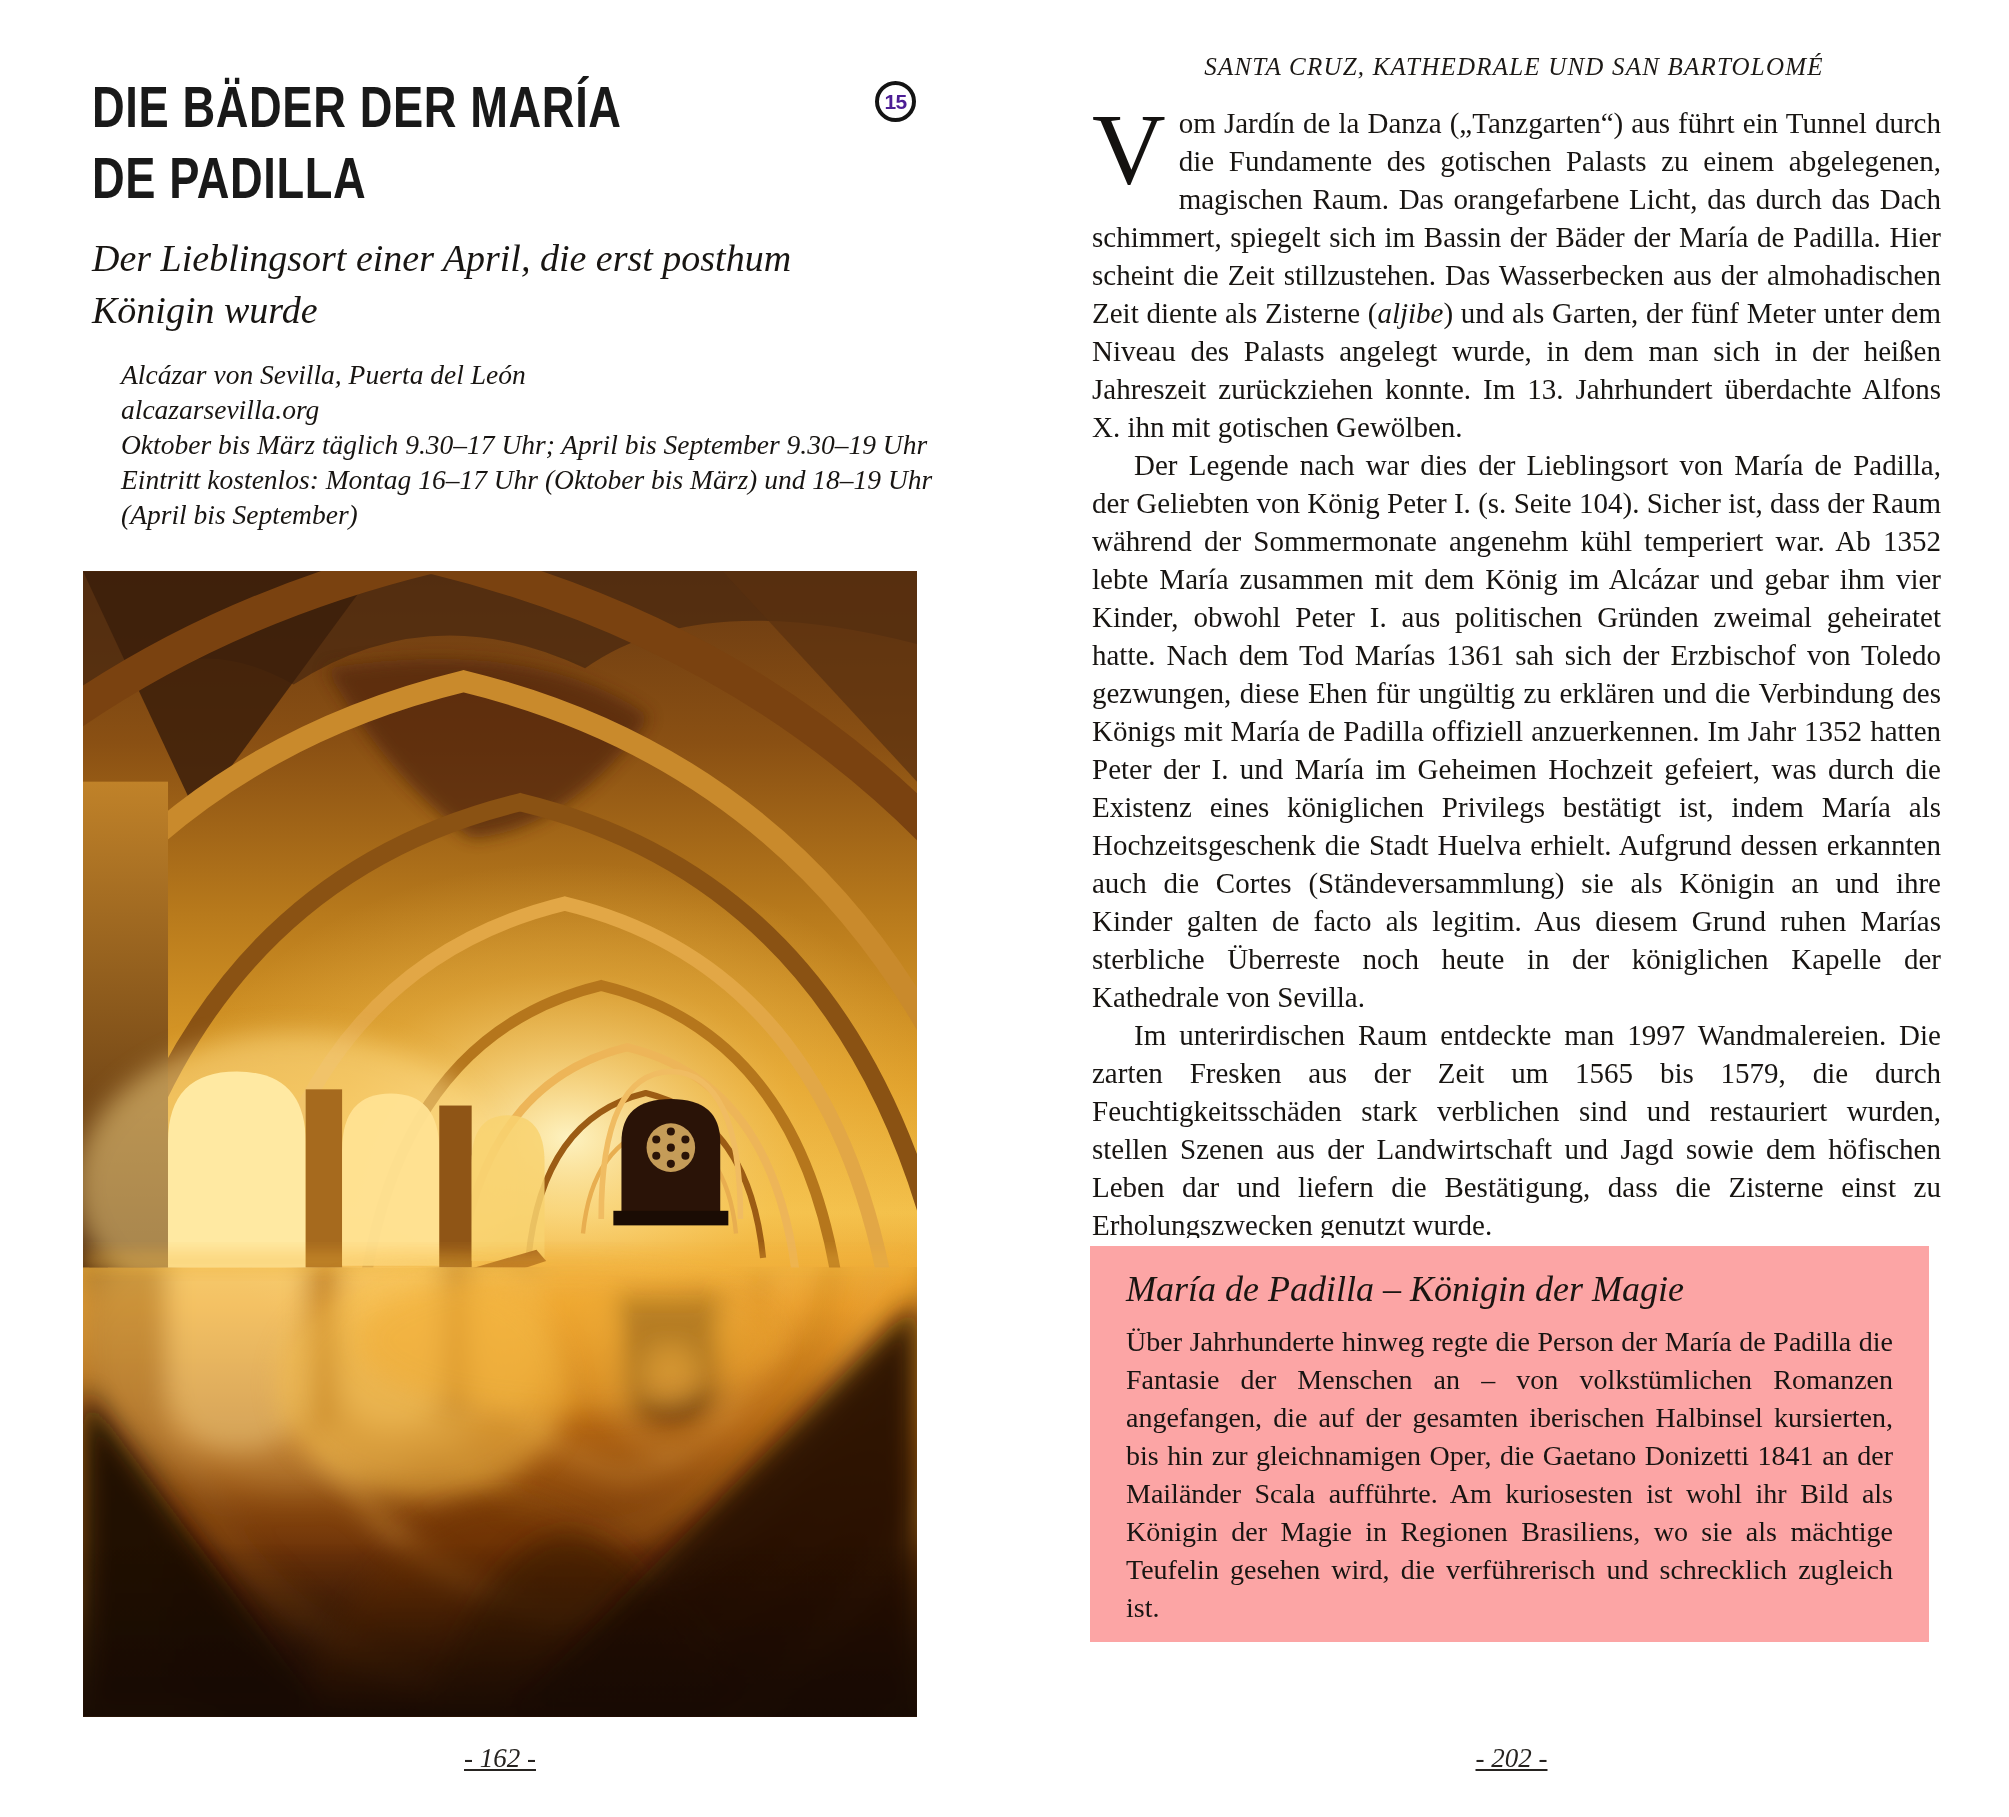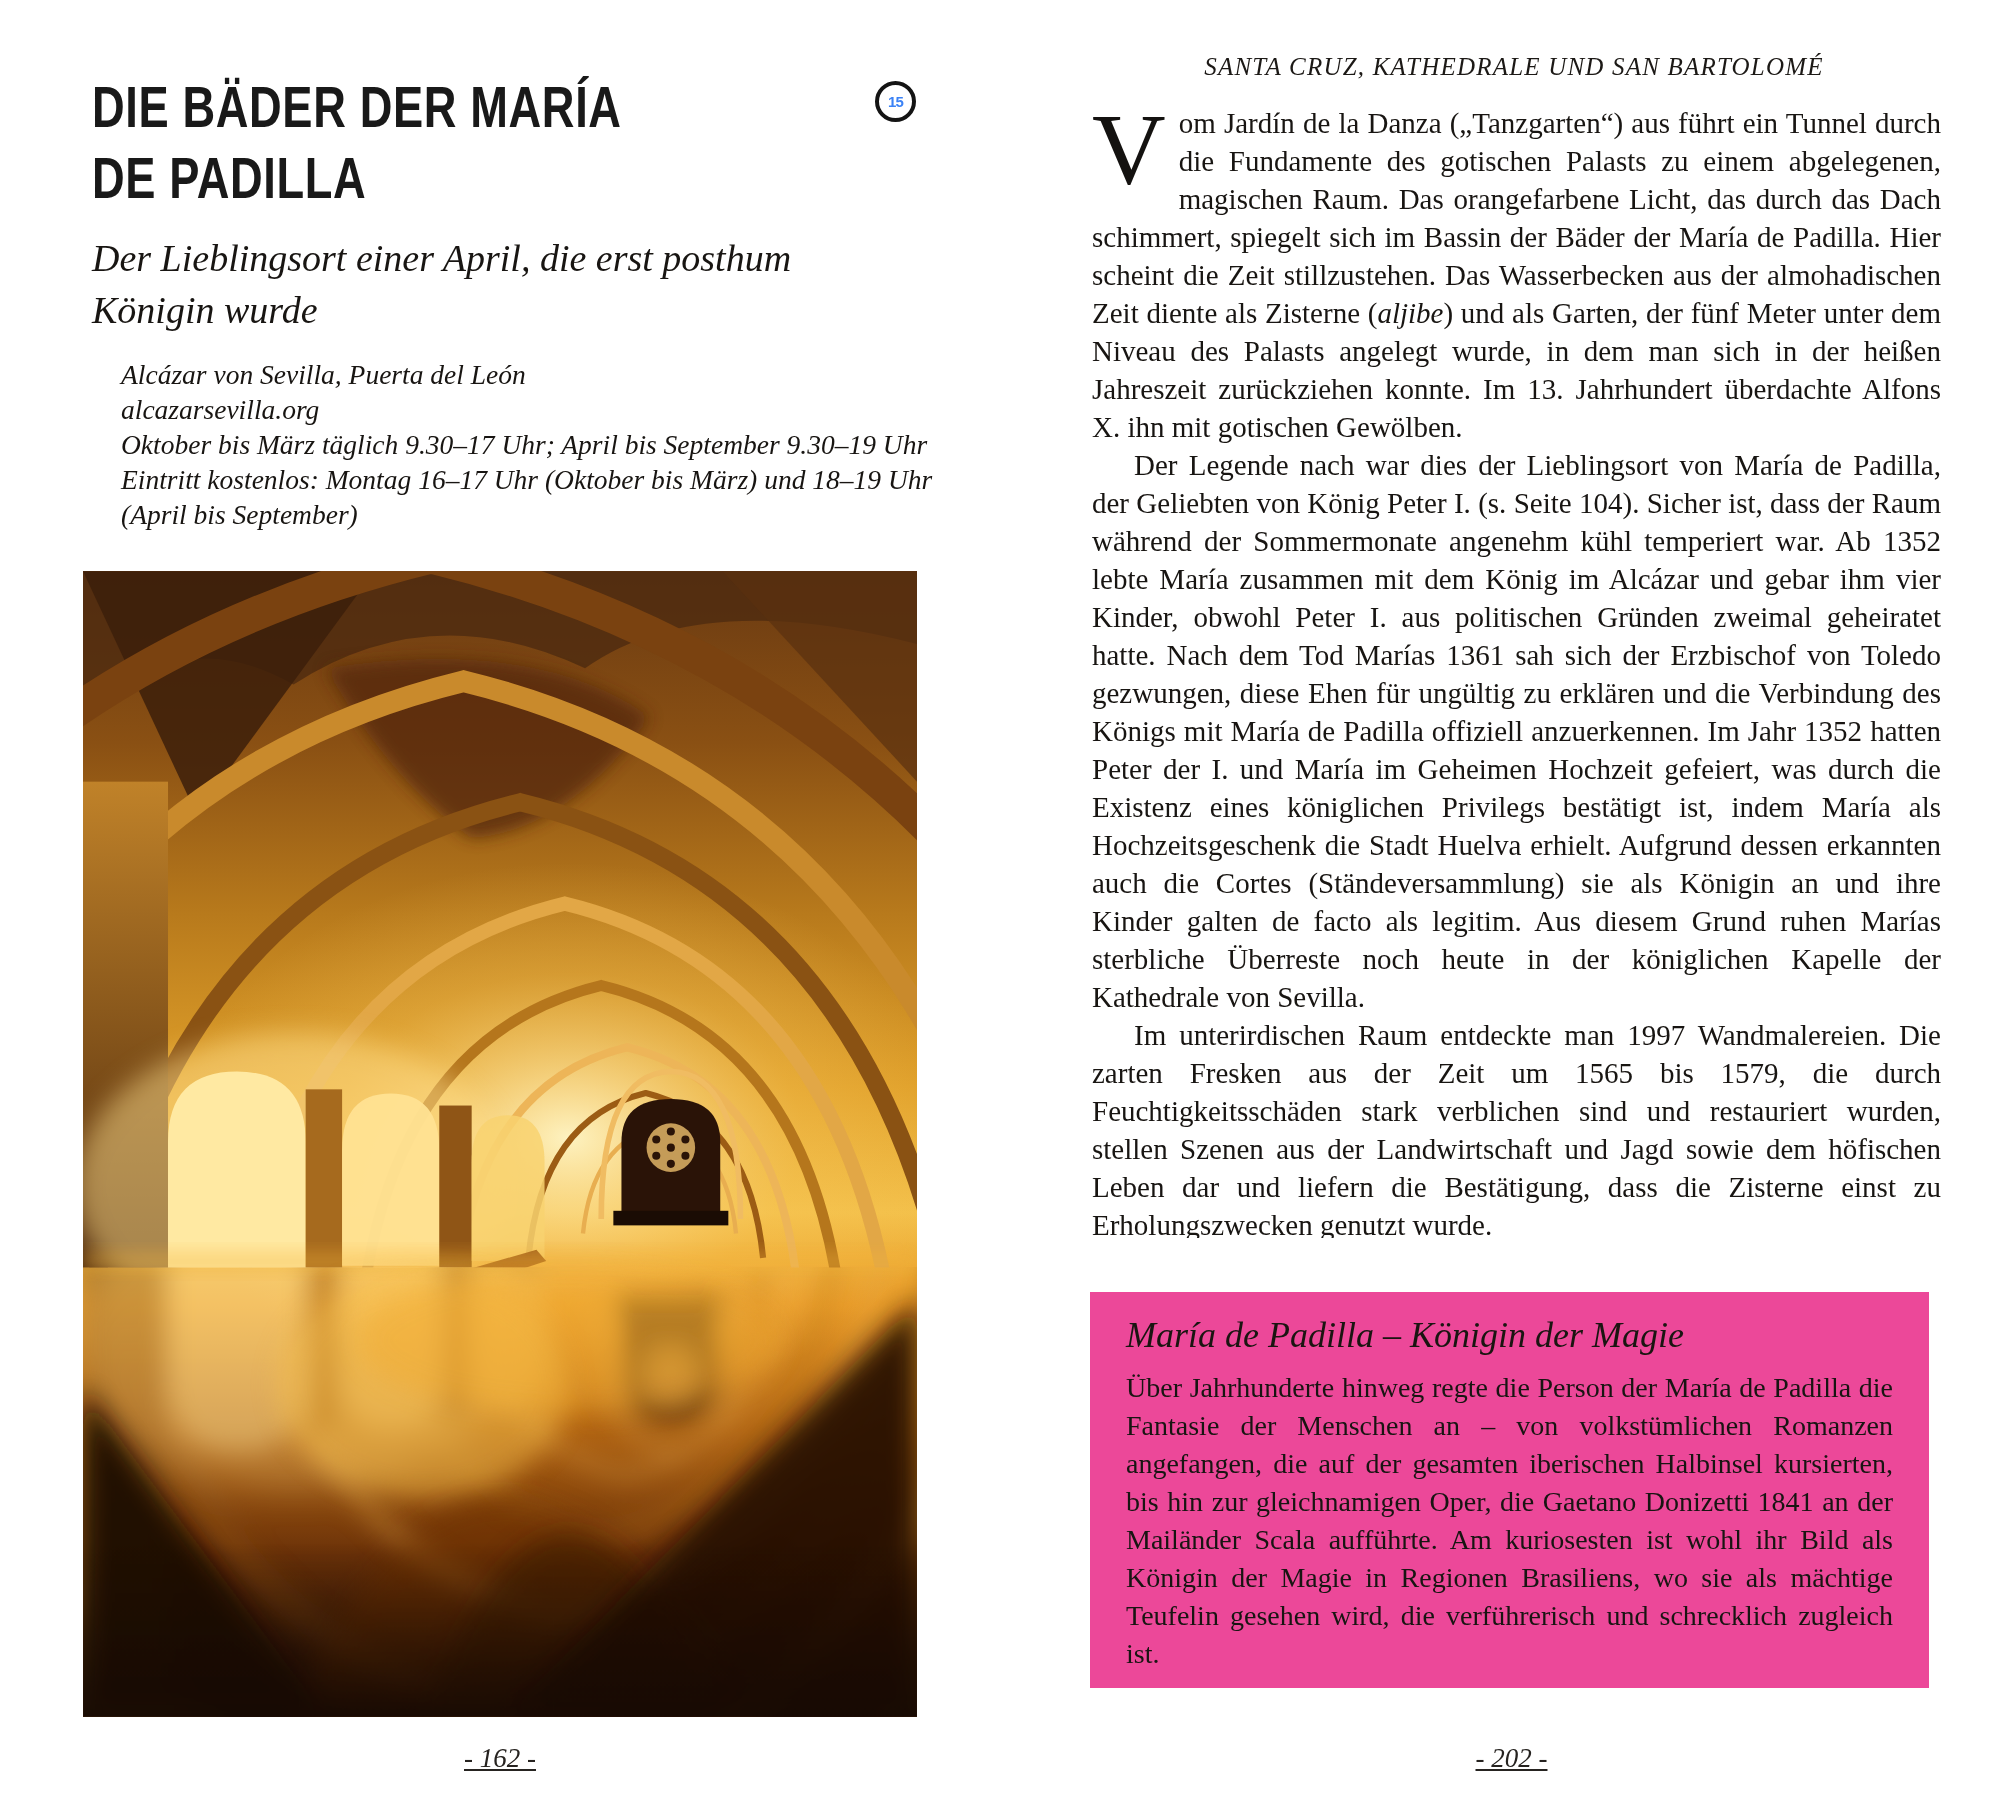--- a/index.html
+++ b/index.html
@@ -12,21 +12,21 @@
   
   .title{
     left:92px;top:71px;
     font-family:"Liberation Sans", sans-serif;font-weight:700;color:#191919;
     font-size:58px;line-height:71px;letter-spacing:0.8px;white-space:nowrap;
     transform:scaleX(0.78);transform-origin:left top;
   }
   .marker{
     left:875px;top:81px;width:41px;height:41px;border:4px solid #141414;border-radius:50%;
     display:flex;align-items:center;justify-content:center;box-sizing:border-box;
-    font-family:"Liberation Sans", sans-serif;font-weight:700;font-size:15px;color:#3b82f6;
+    font-family:"Liberation Sans", sans-serif;font-weight:700;font-size:21px;color:#4c1d95;
     letter-spacing:-0.8px;
   }
   .subtitle{
     left:92px;top:232px;font-style:italic;font-size:38px;line-height:52px;white-space:nowrap;
   }
   .info{
     left:92px;top:357px;font-style:italic;font-size:27.5px;line-height:35px;white-space:nowrap;margin-left:29px;
   }
   .photo{
     left:83px;top:571px;width:834px;height:1146px;overflow:hidden;background:#6a3a12;
@@ -195,19 +195,19 @@
 <div class="abs running-header">SANTA CRUZ, KATHEDRALE UND SAN BARTOLOMÉ</div>
 
 <div class="abs body-col">
   <p>
     <span class="dropcap">V</span><span>om Jardín de la Danza („Tanzgarten“) aus führt ein Tunnel durch die Fundamente des gotischen Palasts zu einem abgelegenen, magischen Raum. Das orangefarbene Licht, das durch das Dach schimmert, spiegelt sich im Bassin der Bäder der María de Padilla. Hier scheint die Zeit stillzustehen. Das Wasserbecken aus der almohadischen Zeit diente als Zisterne (</span><em>aljibe</em><span>) und als Garten, der fünf Meter unter dem Niveau des Palasts angelegt wurde, in dem man sich in der heißen Jahreszeit zurückziehen konnte. Im 13. Jahrhundert überdachte Alfons X. ihn mit gotischen Gewölben.</span>
   </p>
   <p class="indent">Der Legende nach war dies der Lieblingsort von María de Padilla, der Geliebten von König Peter I. (s. Seite 104). Sicher ist, dass der Raum während der Sommermonate angenehm kühl temperiert war. Ab 1352 lebte María zusammen mit dem König im Alcázar und gebar ihm vier Kinder, obwohl Peter I. aus politischen Gründen zweimal geheiratet hatte. Nach dem Tod Marías 1361 sah sich der Erzbischof von Toledo gezwungen, diese Ehen für ungültig zu erklären und die Verbindung des Königs mit María de Padilla offiziell anzuerkennen. Im Jahr 1352 hatten Peter der I. und María im Geheimen Hochzeit gefeiert, was durch die Existenz eines königlichen Privilegs bestätigt ist, indem María als Hochzeitsgeschenk die Stadt Huelva erhielt. Aufgrund dessen erkannten auch die Cortes (Ständeversammlung) sie als Königin an und ihre Kinder galten de facto als legitim. Aus diesem Grund ruhen Marías sterbliche Überreste noch heute in der königlichen Kapelle der Kathedrale von Sevilla.</p>
   <p class="indent">Im unterirdischen Raum entdeckte man 1997 Wandmalereien. Die zarten Fresken aus der Zeit um 1565 bis 1579, die durch Feuchtigkeitsschäden stark verblichen sind und restauriert wurden, stellen Szenen aus der Landwirtschaft und Jagd sowie dem höfischen Leben dar und liefern die Bestätigung, dass die Zisterne einst zu Erholungszwecken genutzt wurde.</p>
 </div>
 
-<div class="abs infobox" style="background: #ec4899; margin-top: 46px;">
+<div class="abs infobox" style="background: #fca5a5;">
   <h3 class="infobox-title">María de Padilla – Königin der Magie</h3>
   <div class="infobox-text">Über Jahrhunderte hinweg regte die Person der María de Padilla die Fantasie der Menschen an – von volkstümlichen Romanzen angefangen, die auf der gesamten iberischen Halbinsel kursierten, bis hin zur gleichnamigen Oper, die Gaetano Donizetti 1841 an der Mailänder Scala aufführte. Am kuriosesten ist wohl ihr Bild als Königin der Magie in Regionen Brasiliens, wo sie als mächtige Teufelin gesehen wird, die verführerisch und schrecklich zugleich ist.</div>
 </div>
 
 <div class="abs pageno right">- 202 -</div>
 
 
 </body></html>

